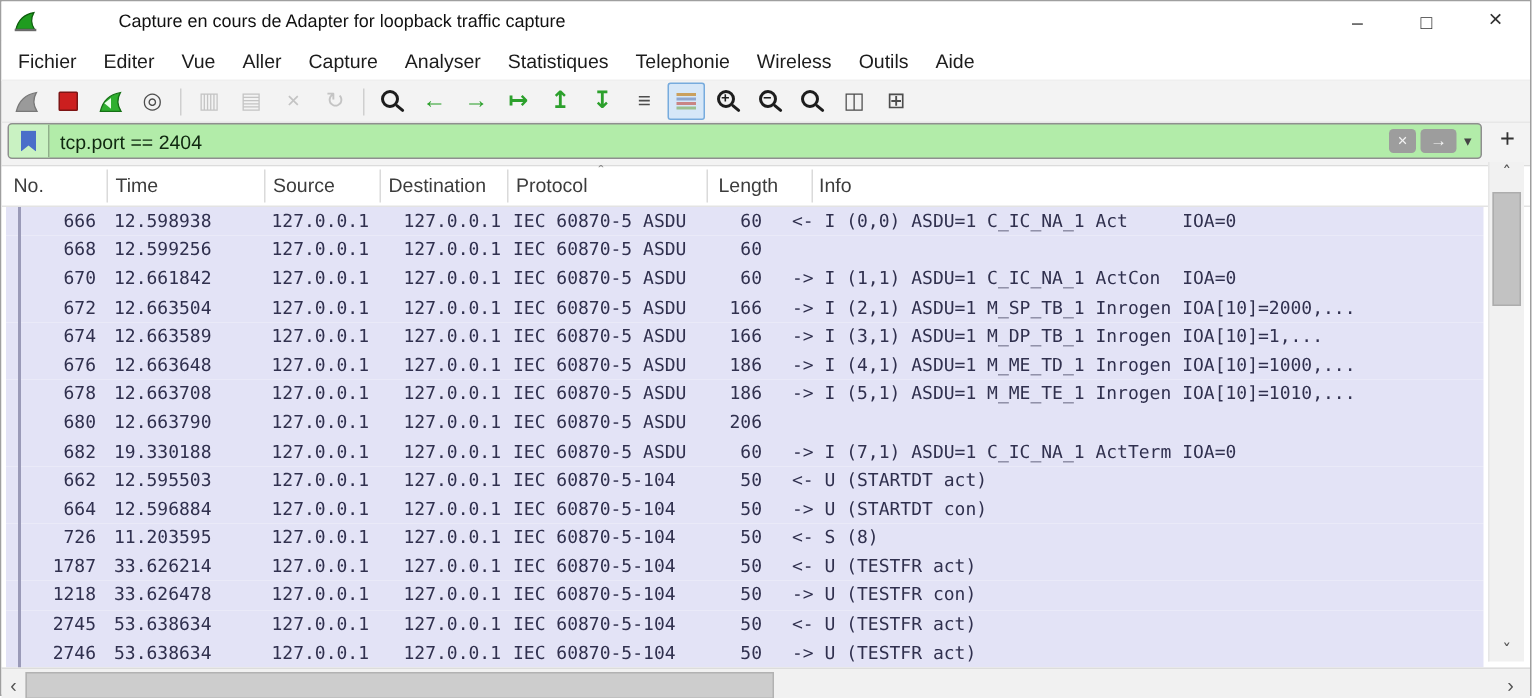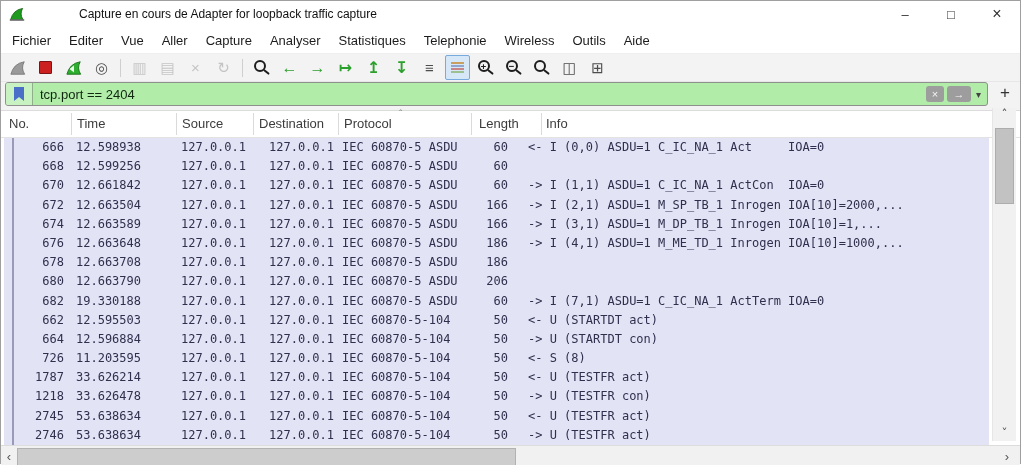--- a/index.html
+++ b/index.html
@@ -283,20 +283,21 @@
         <span class="pc c-len">186</span>
         <span class="pc c-info">-&gt; I (4,1) ASDU=1 M_ME_TD_1 Inrogen IOA[10]=1000,...</span>
       </div>
       <div class="prow">
         <span class="pc c-no">678</span>
         <span class="pc c-time">12.663708</span>
         <span class="pc c-src">127.0.0.1</span>
         <span class="pc c-dst">127.0.0.1</span>
         <span class="pc c-proto">IEC 60870-5 ASDU</span>
         <span class="pc c-len">186</span>
+        <span class="pc c-info">-&gt; I (5,1) ASDU=1 M_ME_TE_1 Inrogen IOA[10]=1010,...</span>
       </div>
       <div class="prow">
         <span class="pc c-no">680</span>
         <span class="pc c-time">12.663790</span>
         <span class="pc c-src">127.0.0.1</span>
         <span class="pc c-dst">127.0.0.1</span>
         <span class="pc c-proto">IEC 60870-5 ASDU</span>
         <span class="pc c-len">206</span>
       </div>
       <div class="prow">

